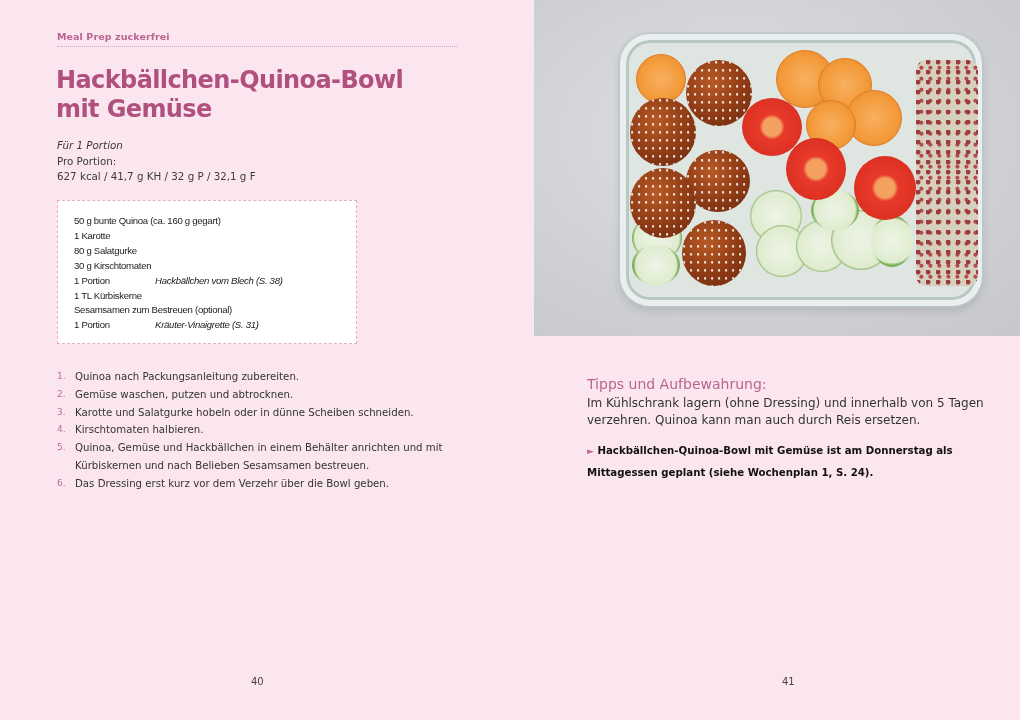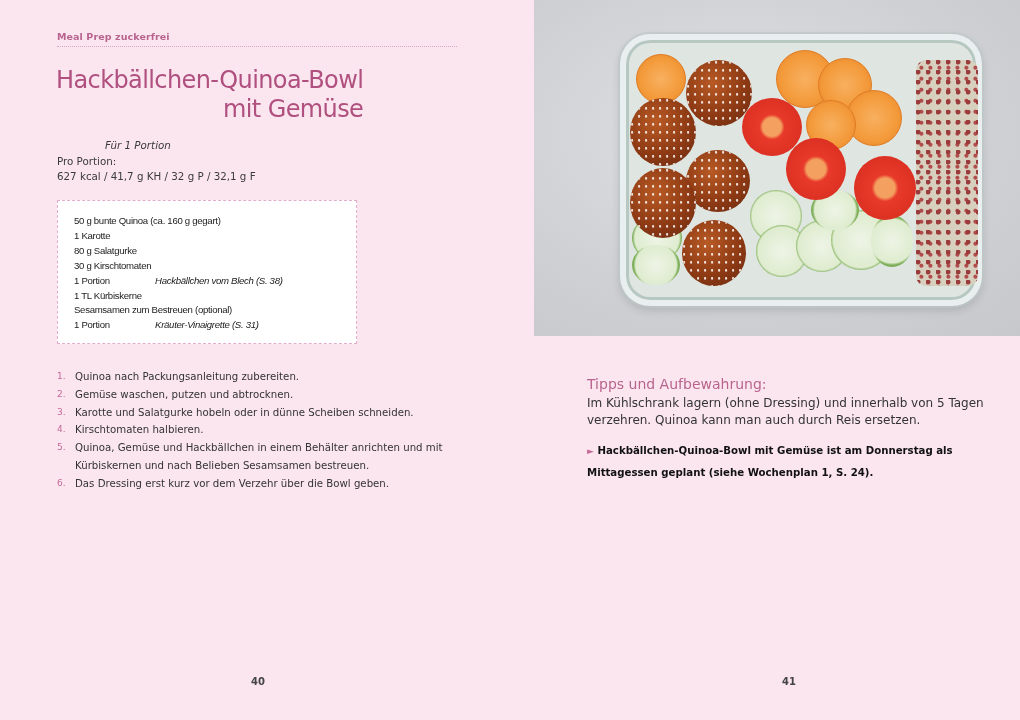--- a/index.html
+++ b/index.html
@@ -17,45 +17,44 @@
   .running-head {
     position: absolute; left: 57px; top: 31px; width: 400px;
     font-size: 9.5px; font-weight: bold; color: #b8648e;
     padding-bottom: 4px;
     border-bottom: 1px dotted #d8a6bf;
     letter-spacing: 0.1px;
   }
   .title {
     position: absolute; left: 56px; top: 66px;
     font-size: 24px; line-height: 29px; color: #b0507f;
-    font-weight: normal; letter-spacing: -0.6px;
+    font-weight: bold; letter-spacing: -0.6px;
     font-family: "DejaVu Sans", sans-serif;
-    text-align: right;
   }
   .title span { display: block; }
   .meta { position: absolute; left: 57px; top: 138px; font-size: 10.3px; line-height: 15.5px; color: #3a3a3a; }
-  .meta .portion { font-style: italic; margin-left: 48px; }
+  .meta .portion { font-style: italic; }
 
   .ingredients {
     position: absolute; left: 57px; top: 200px; width: 300px; height: 144px;
     background: #ffffff;
     border: 1px dashed #e4aecb;
     padding: 13px 0 0 16px;
     font-family: "Liberation Sans", sans-serif;
     font-size: 9.6px; line-height: 14.9px; color: #222;
     letter-spacing: -0.3px;
   }
   .ingredients div { white-space: nowrap; }
   .ingredients i { font-style: italic; margin-left: 43px; }
 
   .steps { position: absolute; left: 57px; top: 368px; width: 400px; font-size: 10.2px; line-height: 17.8px; color: #333; }
   .step { position: relative; padding-left: 18px; }
   .step .num { position: absolute; left: 0; top: 0; color: #c46a98; font-size: 9px; }
 
-  .page-num { position: absolute; top: 676px; font-size: 10px; color: #444; font-weight: bold; }
+  .page-num { position: absolute; top: 676px; font-size: 10px; color: #444; }
 
   .photo {
     position: absolute; left: 0; top: 0; width: 510px; height: 336px;
     background: radial-gradient(ellipse at 40% 40%, #dfe0e2 0%, #cfd0d3 60%, #c6c7ca 100%);
     overflow: hidden;
   }
   .container {
     position: absolute; left: 86px; top: 34px; width: 362px; height: 272px;
     border-radius: 30px;
     border: 6px solid rgba(235,240,240,0.85);

